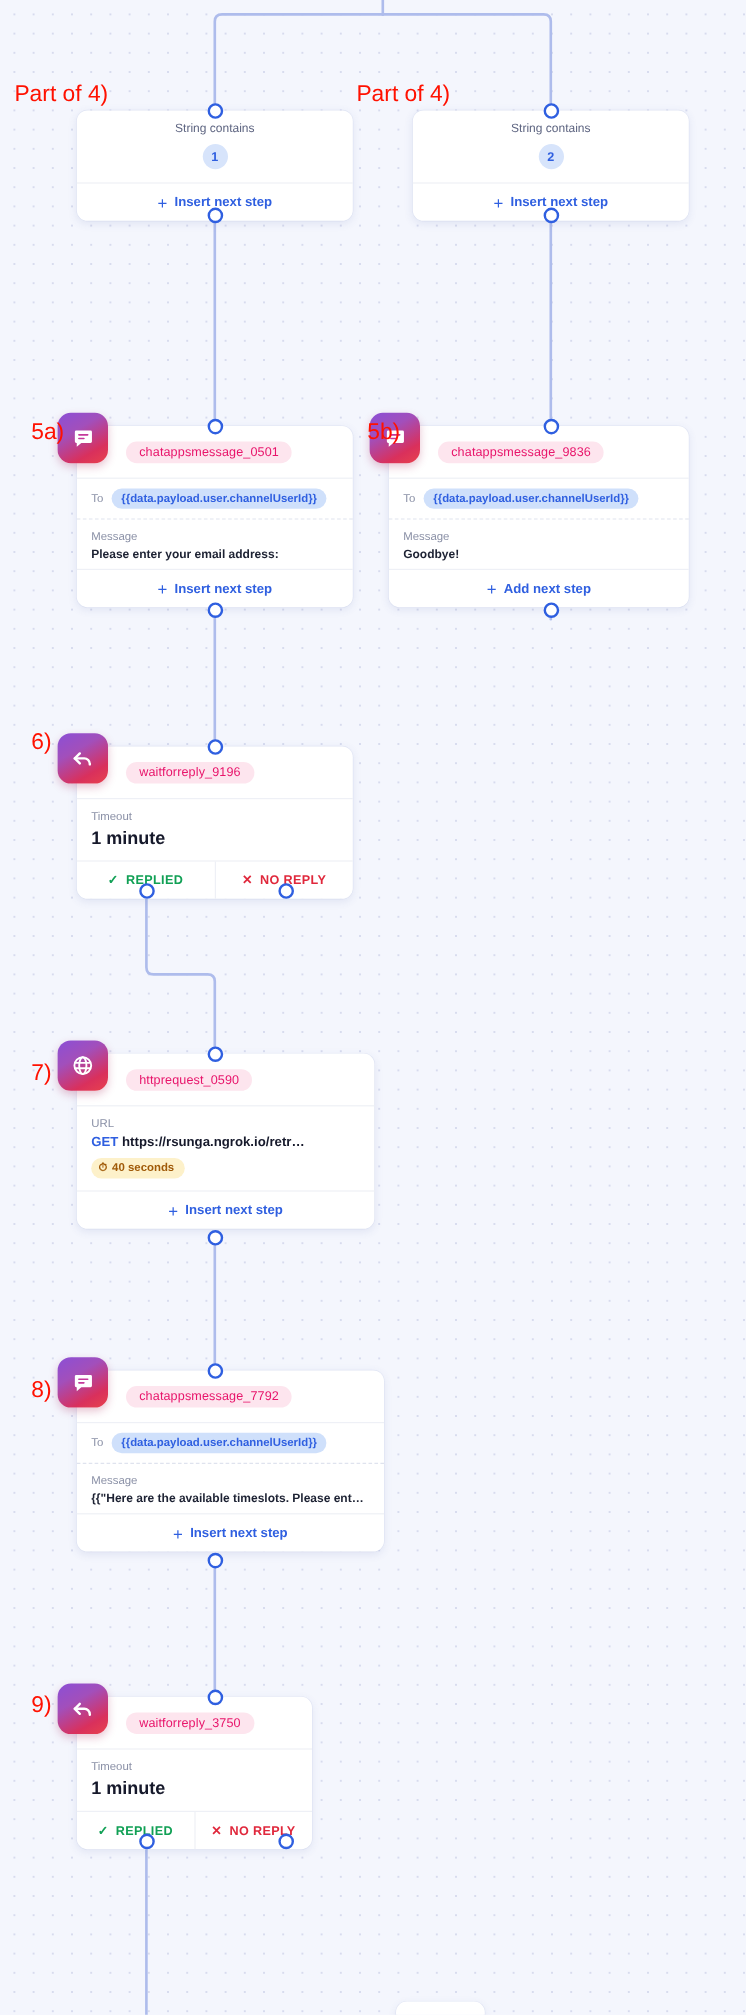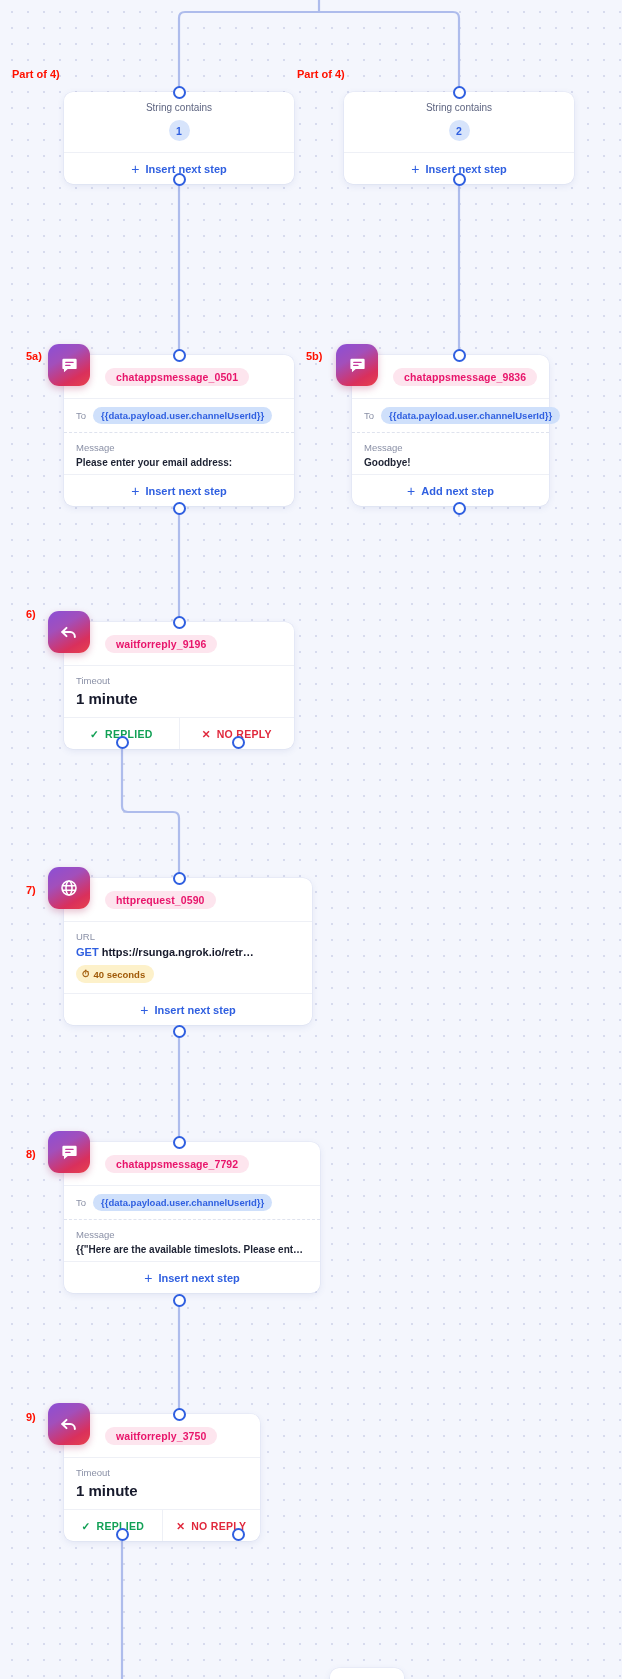--- a/index.html
+++ b/index.html
@@ -62,21 +62,21 @@
     display: flex; align-items: center; justify-content: center;
     z-index: 7;
   }
   .node-icon svg { display: block; }
 
   .name-pill {
     margin-left: 41px;
     background: #fde5ee;
     color: #e8156b;
     font-size: 10.5px;
-    font-weight: bold;
+    font-weight: normal;
     letter-spacing: .1px;
     padding: 3px 11px;
     border-radius: 11px;
     white-space: nowrap;
   }
 
   
   .row { padding: 9px 12px 10px; }
   .row-dashed { border-bottom: 1px dashed #dfe3ee; }
   .row-solid  { border-bottom: 1px solid #eef0f6; }
@@ -158,22 +158,22 @@
     cursor: pointer;
   }
   .branch + .branch { border-left: 1px solid #eef0f6; }
   .branch.ok { color: #11a055; }
   .branch.no { color: #e0283c; }
 
   
   .annot {
     position: absolute;
     color: #ff1100;
-    font-size: 11px;
-    font-weight: bold;
+    font-size: 19px;
+    font-weight: normal;
     z-index: 9;
     white-space: nowrap;
   }
 </style>
 </head>
 <body>
 
 <div id="canvas">
 
   <svg id="wires" viewBox="0 0 622 1679" xmlns="http://www.w3.org/2000/svg">
@@ -259,21 +259,21 @@
       <div class="msg-text">Please enter your email address:</div>
     </div>
     <div class="add-step">
       <span class="plus">+</span>
       <span>Insert next step</span>
     </div>
   </div>
   <div class="port" style="left:172.5px; top:501.5px;"></div>
 
   <div class="port" style="left:452.5px; top:348.5px;"></div>
-  <div class="card" style="left:352px; top:355px; width:197px;">
+  <div class="card" style="left:324px; top:355px; width:250px;">
     <div class="card-head">
       <div class="node-icon">
         <svg width="19" height="19" viewBox="0 0 24 24" fill="#fff">
           <path d="M4.5 3.5h15a1.5 1.5 0 0 1 1.5 1.5v10a1.5 1.5 0 0 1-1.5 1.5H9.8L5 20.6V16.5h-.5A1.5 1.5 0 0 1 3 15V5a1.5 1.5 0 0 1 1.5-1.5z"></path>
           <rect x="6.4" y="7.2" width="11" height="1.7" rx="0.85" fill="#c4399b"></rect>
           <rect x="6.4" y="11" width="7" height="1.7" rx="0.85" fill="#c4399b"></rect>
         </svg>
       </div>
       <span class="name-pill">chatappsmessage_9836</span>
     </div>

